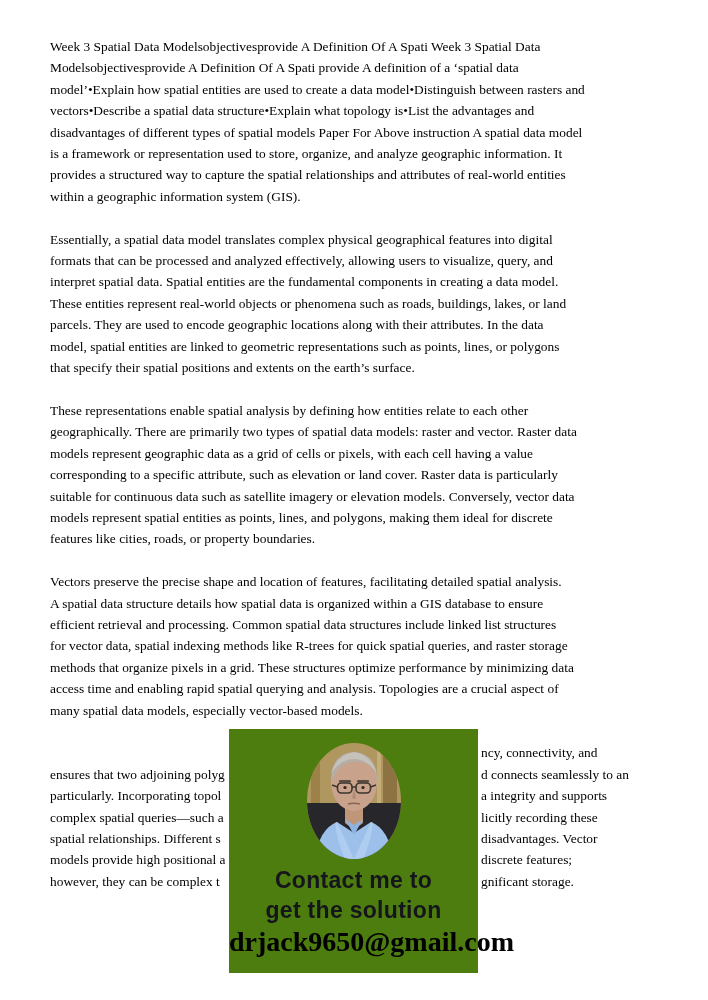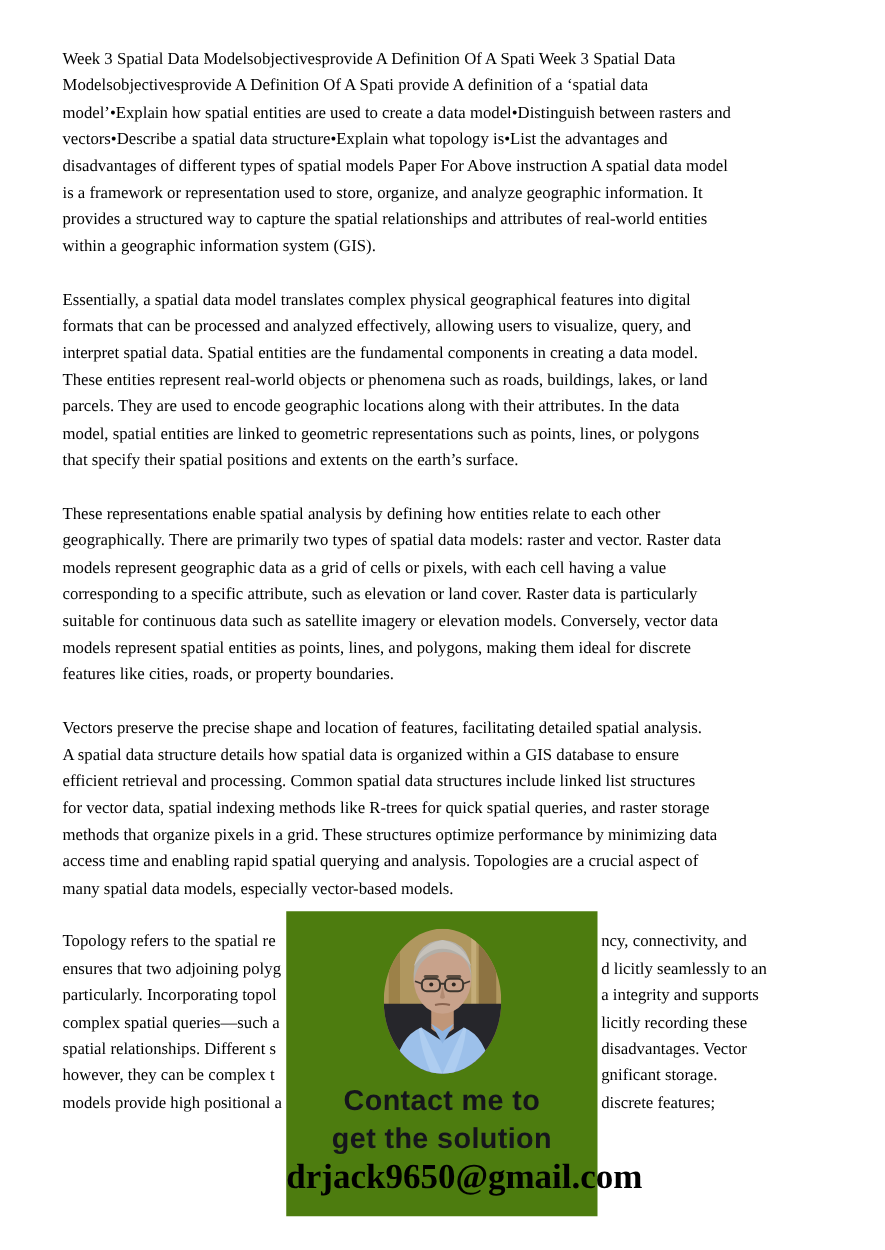--- a/index.html
+++ b/index.html
@@ -83,46 +83,45 @@
   <div class="para">Vectors preserve the precise shape and location of features, facilitating detailed spatial analysis.
 A spatial data structure details how spatial data is organized within a GIS database to ensure
 efficient retrieval and processing. Common spatial data structures include linked list structures
 for vector data, spatial indexing methods like R-trees for quick spatial queries, and raster storage
 methods that organize pixels in a grid. These structures optimize performance by minimizing data
 access time and enabling rapid spatial querying and analysis. Topologies are a crucial aspect of
 many spatial data models, especially vector-based models.</div>
 
   <div class="p5">
     <div class="p5line">
-      <span class="fl">Topology refers to the spatial re</span>
       <span class="fr">ncy, connectivity, and</span>
     </div>
     <div class="p5line">
       <span class="fl">ensures that two adjoining polyg</span>
-      <span class="fr">d licitly seamlessly to an</span>
+      <span class="fr">d connects seamlessly to an</span>
     </div>
     <div class="p5line">
       <span class="fl">particularly. Incorporating topol</span>
       <span class="fr">a integrity and supports</span>
     </div>
     <div class="p5line">
       <span class="fl">complex spatial queries—such a</span>
       <span class="fr">licitly recording these</span>
     </div>
     <div class="p5line">
       <span class="fl">spatial relationships. Different s</span>
       <span class="fr">disadvantages. Vector</span>
     </div>
     <div class="p5line">
+      <span class="fl">models provide high positional a</span>
+      <span class="fr">discrete features;</span>
+    </div>
+    <div class="p5line">
       <span class="fl">however, they can be complex t</span>
       <span class="fr">gnificant storage.</span>
-    </div>
-    <div class="p5line">
-      <span class="fl">models provide high positional a</span>
-      <span class="fr">discrete features;</span>
     </div>
   </div>
 </div>
 
 <div class="overlay">
   <svg class="photo" width="94" height="116" viewBox="0 0 94 116" aria-hidden="true">
     <defs>
       <clipPath id="ovalClip">
           <ellipse cx="47" cy="58" rx="47" ry="58"></ellipse>
         </clipPath>

